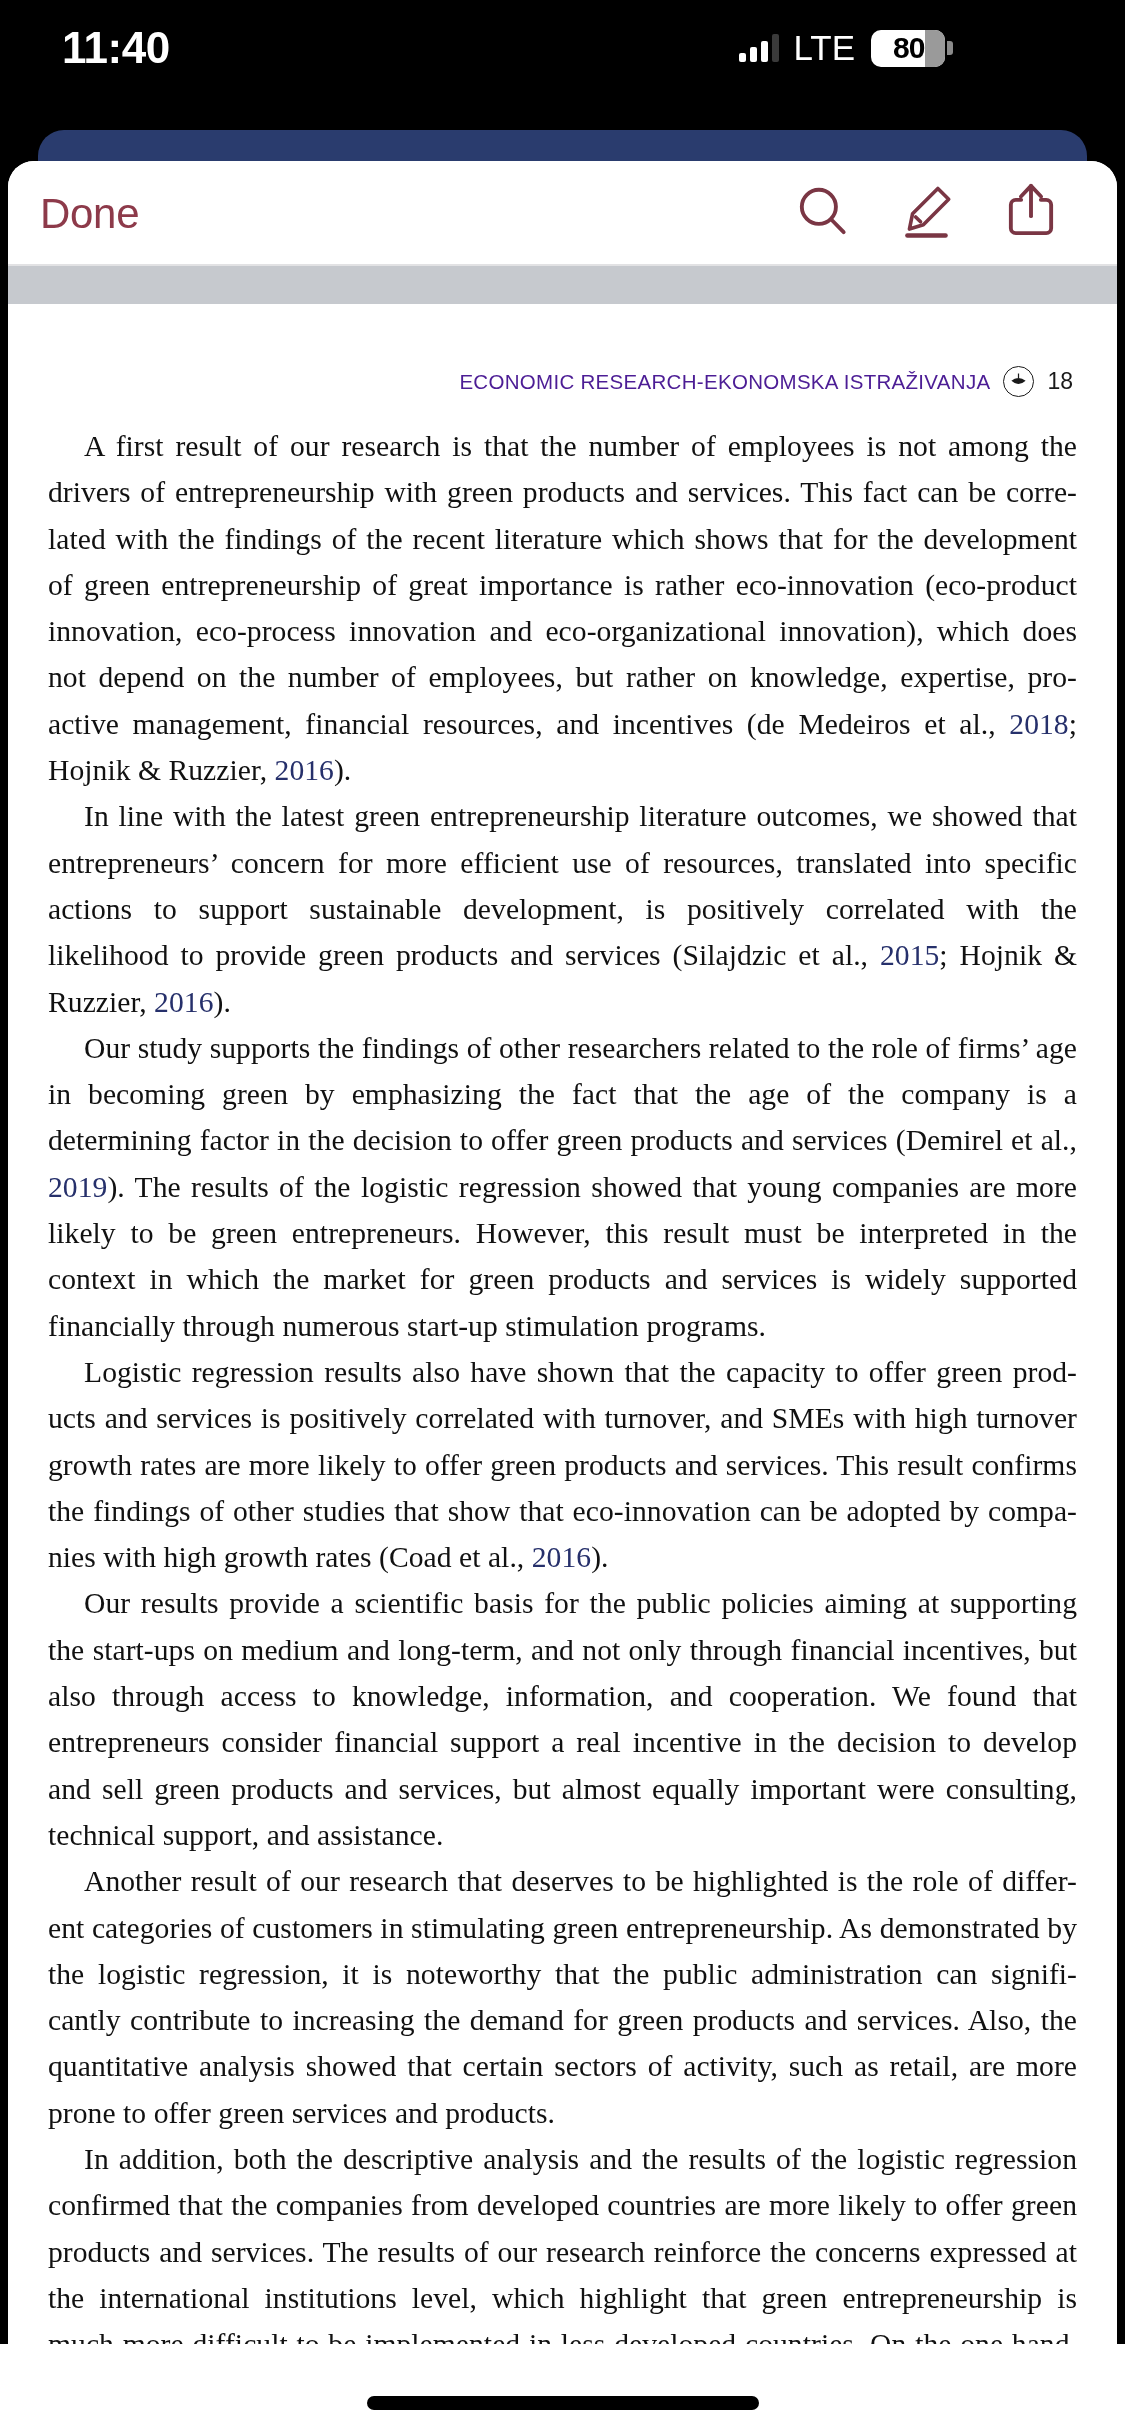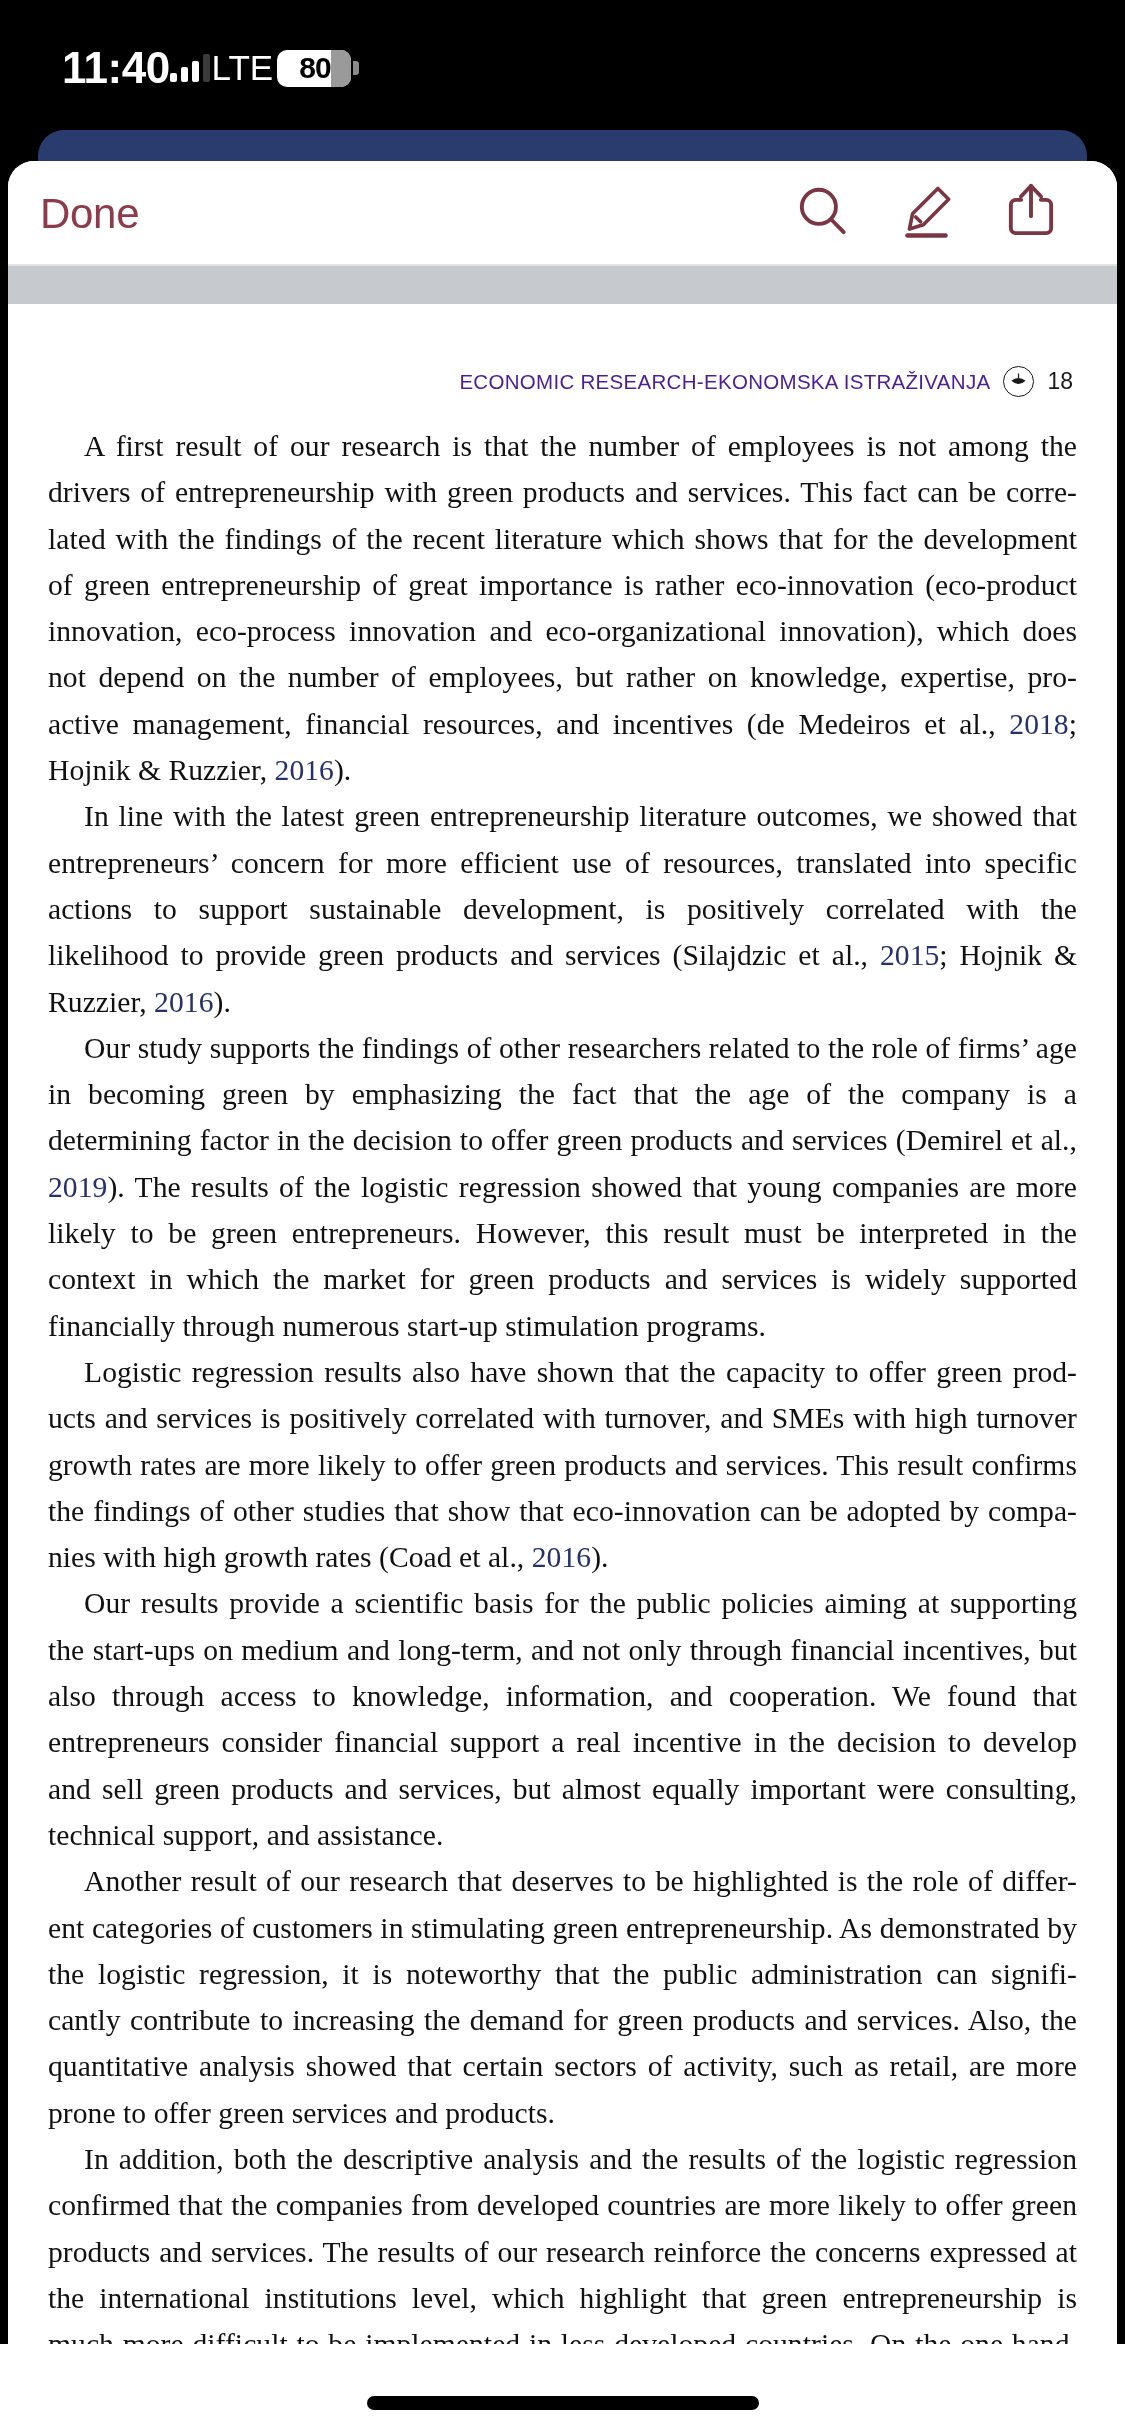--- a/index.html
+++ b/index.html
@@ -8,26 +8,25 @@
     background:#000;
     font-family:"Liberation Sans", sans-serif;
     overflow:hidden;
   }
   #screen { position:relative; width:1125px; height:2436px; background:#000; }
 
   
   .statusbar {
     position:absolute; top:0; left:0; width:1011px; height:96px;
     background:#000; color:#fff;
-    display:flex; align-items:center; justify-content:flex-start;
+    display:flex; align-items:center; justify-content:space-between;
     padding:0 58px 0 62px;
-    margin-top:20px;
   }
   .sb-time { font-size:44px; font-weight:600; letter-spacing:-0.5px; line-height:1; }
-  .sb-right { display:flex; align-items:center; gap:0; }
+  .sb-right { display:flex; align-items:center; gap:12px; }
   .sig { display:flex; align-items:flex-end; gap:4px; height:28px; }
   .sig i { display:block; width:7px; background:#fff; border-radius:2px; }
   .sig i:nth-child(1){ height:9px; }
   .sig i:nth-child(2){ height:15px; }
   .sig i:nth-child(3){ height:21px; }
   .sig i:nth-child(4){ height:28px; background:#3a3a3a; }
   .sb-lte { font-size:35px; font-weight:500; letter-spacing:0px; margin-left:2px; }
   .batt { position:relative; display:flex; align-items:center; margin-left:4px; }
   .batt-body {
     width:74px; height:37px; border-radius:10px; background:#fff;

